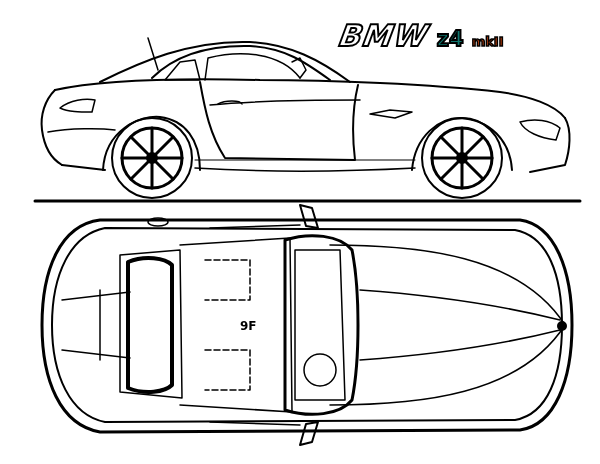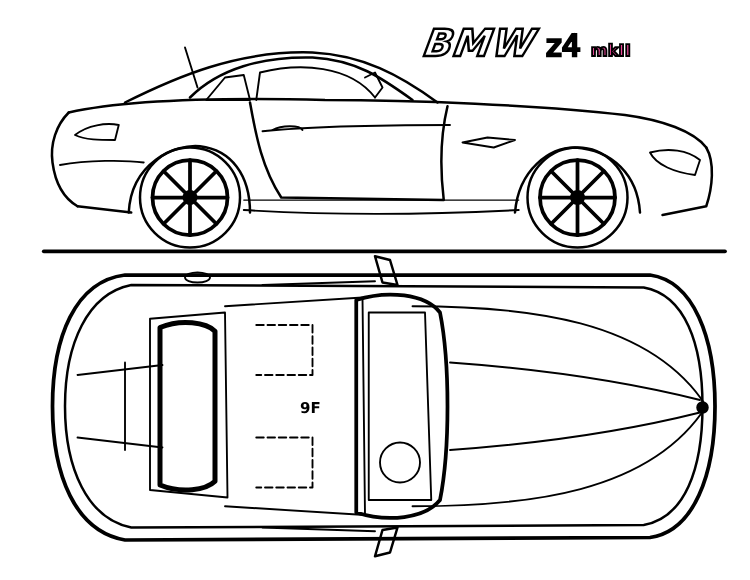--- a/index.html
+++ b/index.html
@@ -1,21 +1,21 @@
 <!DOCTYPE html>
 <html><head>
 <meta charset="utf-8">
 <style>
   html, body { margin:0; padding:0; background:#ffffff; }
   body { width:600px; height:464px; position:relative; overflow:hidden; font-family:"DejaVu Sans", sans-serif; }
   .title { position:absolute; left:340px; top:18px; display:flex; align-items:baseline; gap:8px; }
   .title .brand { font-family:"DejaVu Sans", sans-serif; font-weight:bold; font-style:italic; font-size:30px; letter-spacing:1px;
     color:#fff; -webkit-text-stroke:2px #000; transform:skewX(-10deg); }
-  .title .model { font-family:"DejaVu Sans", sans-serif; font-weight:normal; font-size:24px; color:#000000; -webkit-text-stroke:2px #000; }
-  .title .gen { font-family:"DejaVu Sans", sans-serif; font-weight:bold; font-size:13px; color:#ec4899; -webkit-text-stroke:1.5px #000; }
+  .title .model { font-family:"DejaVu Sans", sans-serif; font-weight:bold; font-size:21px; color:#0f766e; -webkit-text-stroke:2px #000; }
+  .title .gen { font-family:"DejaVu Sans", sans-serif; font-weight:bold; font-size:13px; color:#c2410c; -webkit-text-stroke:1.5px #000; }
   svg { position:absolute; left:0; top:0; }
 </style>
 </head>
 <body>
 
 <div class="title">
   <span class="brand">BMW</span>
   <span class="model">z4</span>
   <span class="gen">mkII</span>
 </div>

